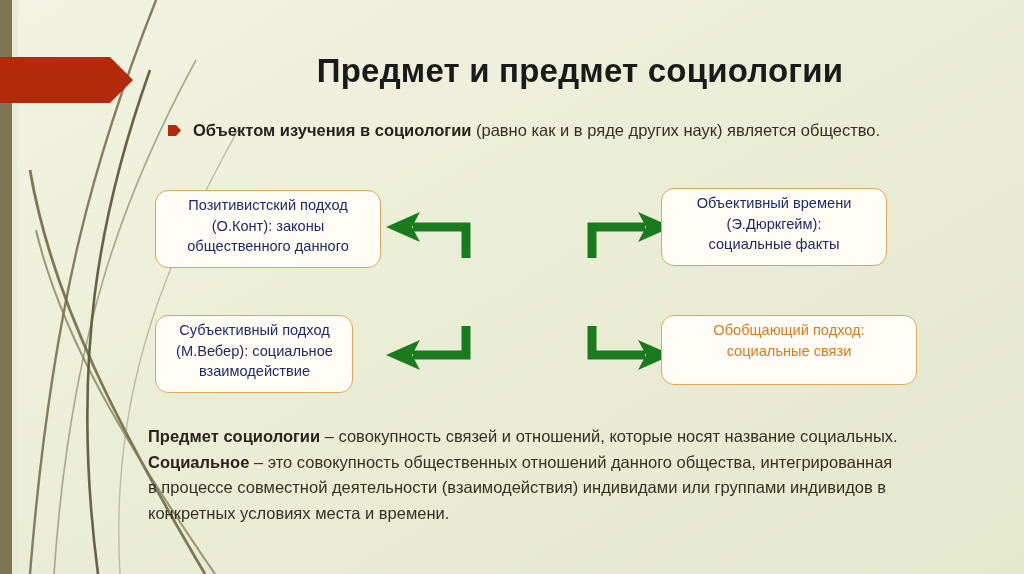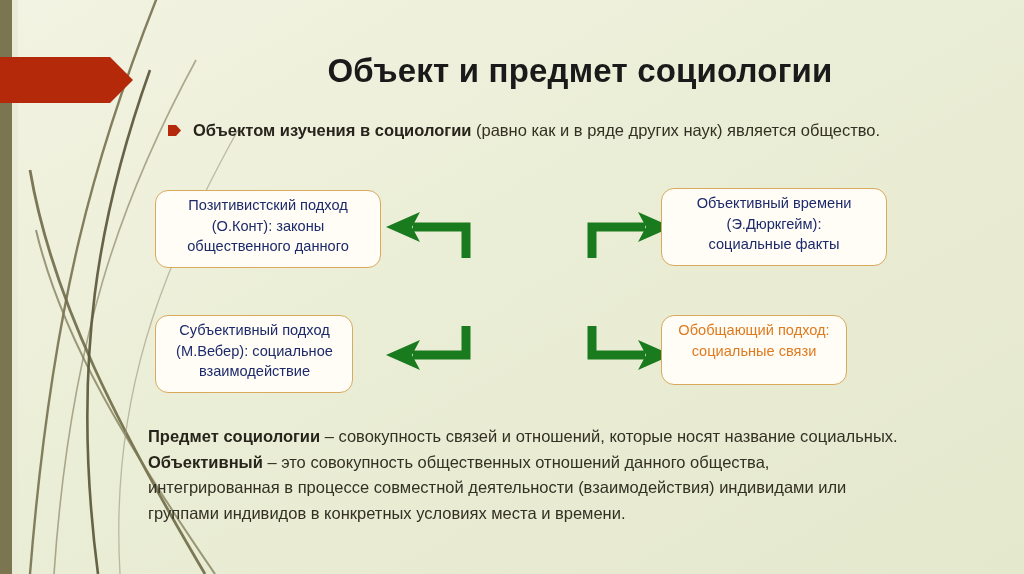--- a/index.html
+++ b/index.html
@@ -121,21 +121,21 @@
     padding: 4px 8px;
   }
 
   .node-blue { color: #1c2a6b; }
   .node-green { color: #1d7a2b; font-size: 16.5px; }
   .node-orange { color: #e07a1f; }
 
   #node-positivist { left: 155px; top: 190px;  width: 226px; height: 78px; }
   #node-objective  { left: 661px; top: 188px;  width: 226px; height: 78px; }
   #node-subjective { left: 155px; top: 315px;  width: 198px; height: 78px; padding-left: 9px; }
-  #node-generalizing { left: 661px; top: 315px; width: 186px; height: 70px; }
+  #node-generalizing { left: 661px; top: 315px; width: 256px; height: 70px; }
   #node-center     { left: 434px; top: 258px;  width: 190px; height: 68px; }
 
   
   .body-text {
     position: absolute;
     left: 148px;
     top: 424px;
     width: 752px;
     font-size: 16.5px;
     line-height: 1.56;
@@ -160,21 +160,21 @@
     <path d="M30 170 C 52 300, 120 430, 205 574" stroke="#6f6a48" stroke-width="2.8" fill="none" opacity="0.9"></path>
     <path d="M36 230 C 62 340, 130 450, 215 574" stroke="#7d7855" stroke-width="2" fill="none" opacity="0.75"></path>
     <path d="M150 70 C 100 210, 70 360, 98 574" stroke="#5f5b3e" stroke-width="2.6" fill="none" opacity="0.95"></path>
     <path d="M238 130 C 160 270, 110 400, 120 574" stroke="#9a9578" stroke-width="1.3" fill="none" opacity="0.6"></path>
   </svg>
 
   <svg class="banner" viewBox="0 0 133 46" xmlns="http://www.w3.org/2000/svg" preserveAspectRatio="none">
     <polygon points="0,0 110,0 133,23 110,46 0,46" fill="#b3290a"></polygon>
   </svg>
 
-  <div class="title">Объект и предмет социологии</div>
+  <div class="title">Предмет и предмет социологии</div>
 
   <div class="bullet-row">
     <svg class="bullet-marker" width="13" height="11" viewBox="0 0 13 11" xmlns="http://www.w3.org/2000/svg">
       <polygon points="0,0 8,0 13,5.5 8,11 0,11" fill="#b3290a"></polygon>
     </svg>
     <div class="bullet-text">
       <span class="strong">Объектом изучения в социологии</span><span> (равно как и в ряде других наук) является общество.</span>
     </div>
   </div>
 
@@ -224,16 +224,16 @@
 
   <div class="node node-orange" id="node-generalizing">
     <span>
       <span>Обобщающий подход:</span><br>
       <span>социальные связи</span>
     </span>
   </div>
 
 
   <div class="body-text">
-    <span class="strong">Предмет социологии</span><span> – совокупность связей и отношений, которые носят название социальных. </span><span class="strong">Объективный</span><span> – это совокупность общественных отношений данного общества, интегрированная в процессе совместной деятельности (взаимодействия) индивидами или группами индивидов в конкретных условиях места и времени.</span>
+    <span class="strong">Предмет социологии</span><span> – совокупность связей и отношений, которые носят название социальных. </span><span class="strong">Социальное</span><span> – это совокупность общественных отношений данного общества, интегрированная в процессе совместной деятельности (взаимодействия) индивидами или группами индивидов в конкретных условиях места и времени.</span>
   </div>
 
 </div>
 
 </body></html>

